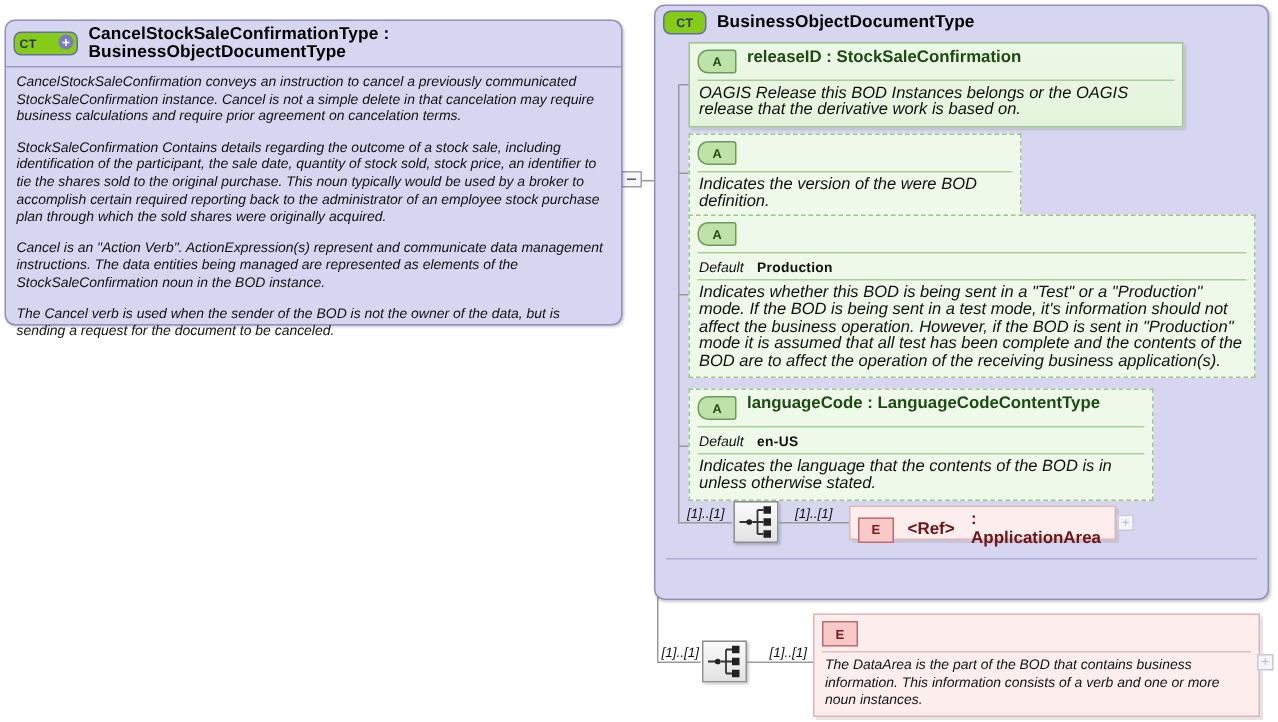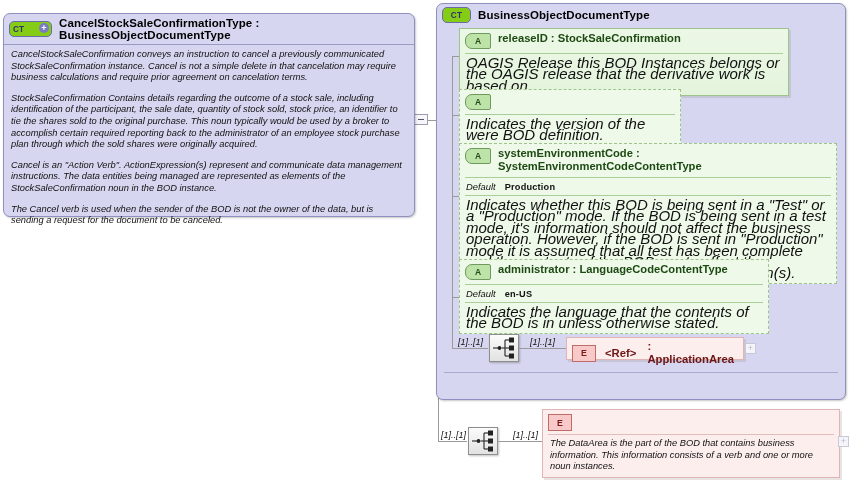--- a/index.html
+++ b/index.html
@@ -57,21 +57,21 @@
   .a-icon{
     width:24px;height:14px;flex:0 0 auto;
     border:1px solid #6f9a5d;
     background:#bde3a8;
     border-radius:7px 2px 2px 7px;
     display:flex;align-items:center;justify-content:center;
     font-size:8.5px;font-weight:bold;color:#234d16;
     margin-top:1px;
   }
   .attr-sep{height:1px;background:#a9cf98;margin:1px 5px 0 5px;}
-  .attr-desc{font-style:italic;font-size:15px;line-height:11.4px;color:#111;padding:3px 6px 4px 6px;}
+  .attr-desc{font-style:italic;font-size:11px;line-height:11.4px;color:#111;padding:3px 6px 4px 6px;}
   .attr-default{display:flex;gap:9px;padding:3px 6px 2px 6px;align-items:center;}
   .attr-default .lbl{font-style:italic;font-size:9.4px;color:#111;}
   .attr-default .val{font-size:9.2px;font-weight:bold;color:#111;letter-spacing:.2px;}
 
   
   .elem{
     position:absolute;box-sizing:border-box;
     background:#fdeeee;border:1px solid #e0b4b4;
     box-shadow:2px 2px 0 rgba(150,130,130,.22);
   }
@@ -177,35 +177,34 @@
     <div class="attr-head">
       <div class="a-icon">A</div>
     </div>
     <div class="attr-sep"></div>
     <div class="attr-desc">Indicates the version of the were BOD definition.</div>
   </div>
 
   <div class="attr dashed" style="left:459px;top:143px;width:378px;">
     <div class="attr-head">
       <div class="a-icon">A</div>
-      <div class="attr-title">systemEnvironmentCode : SystemEnvironmentCodeContentType</div>
     </div>
     <div class="attr-sep"></div>
     <div class="attr-default">
       <span class="lbl">Default</span>
       <span class="val">Production</span>
     </div>
     <div class="attr-sep"></div>
     <div class="attr-desc">Indicates whether this BOD is being sent in a "Test" or a "Production" mode. If the BOD is being sent in a test mode, it's information should not affect the business operation. However, if the BOD is sent in "Production" mode it is assumed that all test has been complete and the contents of the BOD are to affect the operation of the receiving business application(s).</div>
   </div>
 
   <div class="attr dashed" style="left:459px;top:259px;width:310px;">
     <div class="attr-head">
       <div class="a-icon">A</div>
-      <div class="attr-title">administrator : LanguageCodeContentType</div>
+      <div class="attr-title">languageCode : LanguageCodeContentType</div>
     </div>
     <div class="attr-sep"></div>
     <div class="attr-default">
       <span class="lbl">Default</span>
       <span class="val">en-US</span>
     </div>
     <div class="attr-sep"></div>
     <div class="attr-desc">Indicates the language that the contents of the BOD is in unless otherwise stated.</div>
   </div>
 

